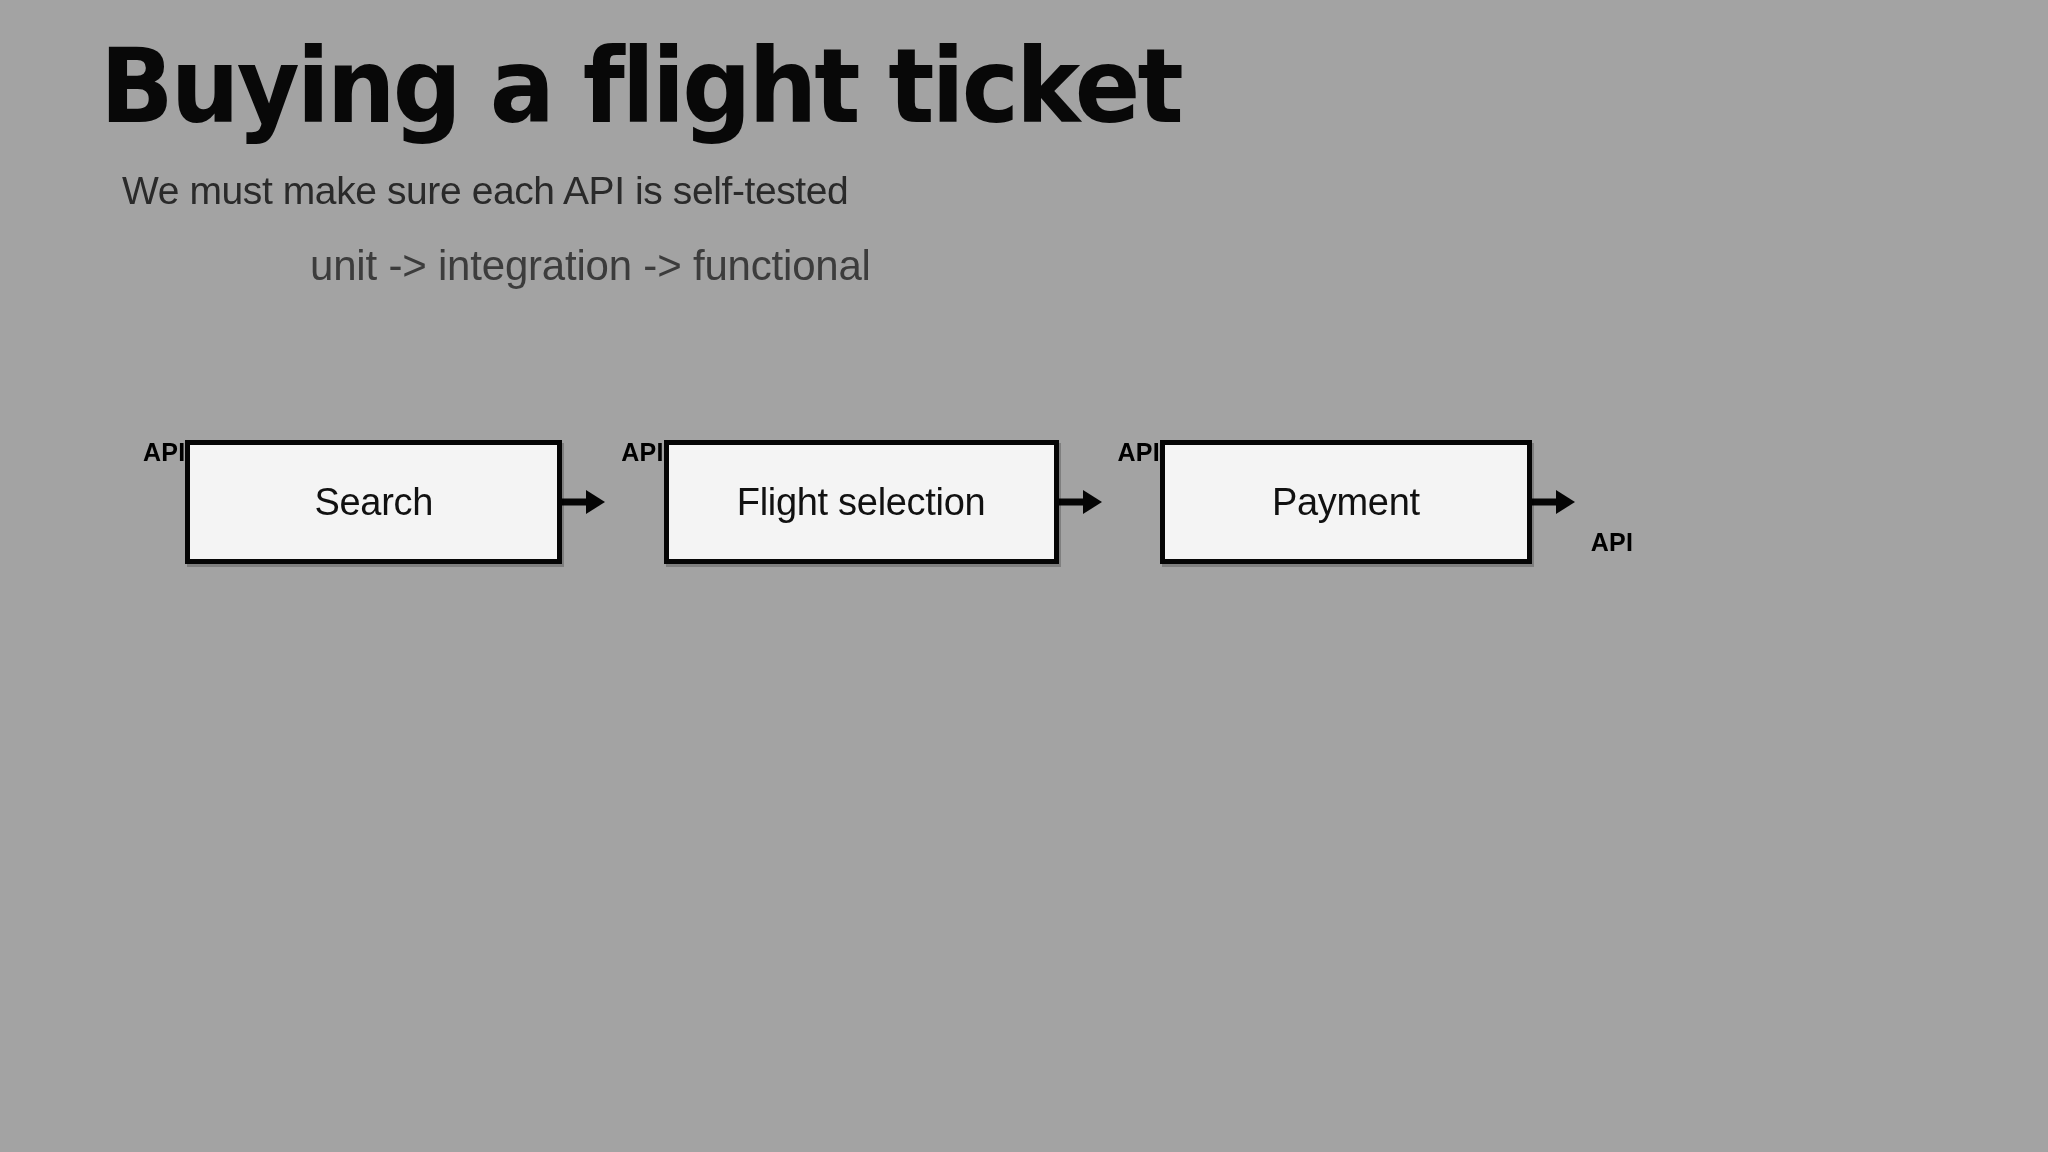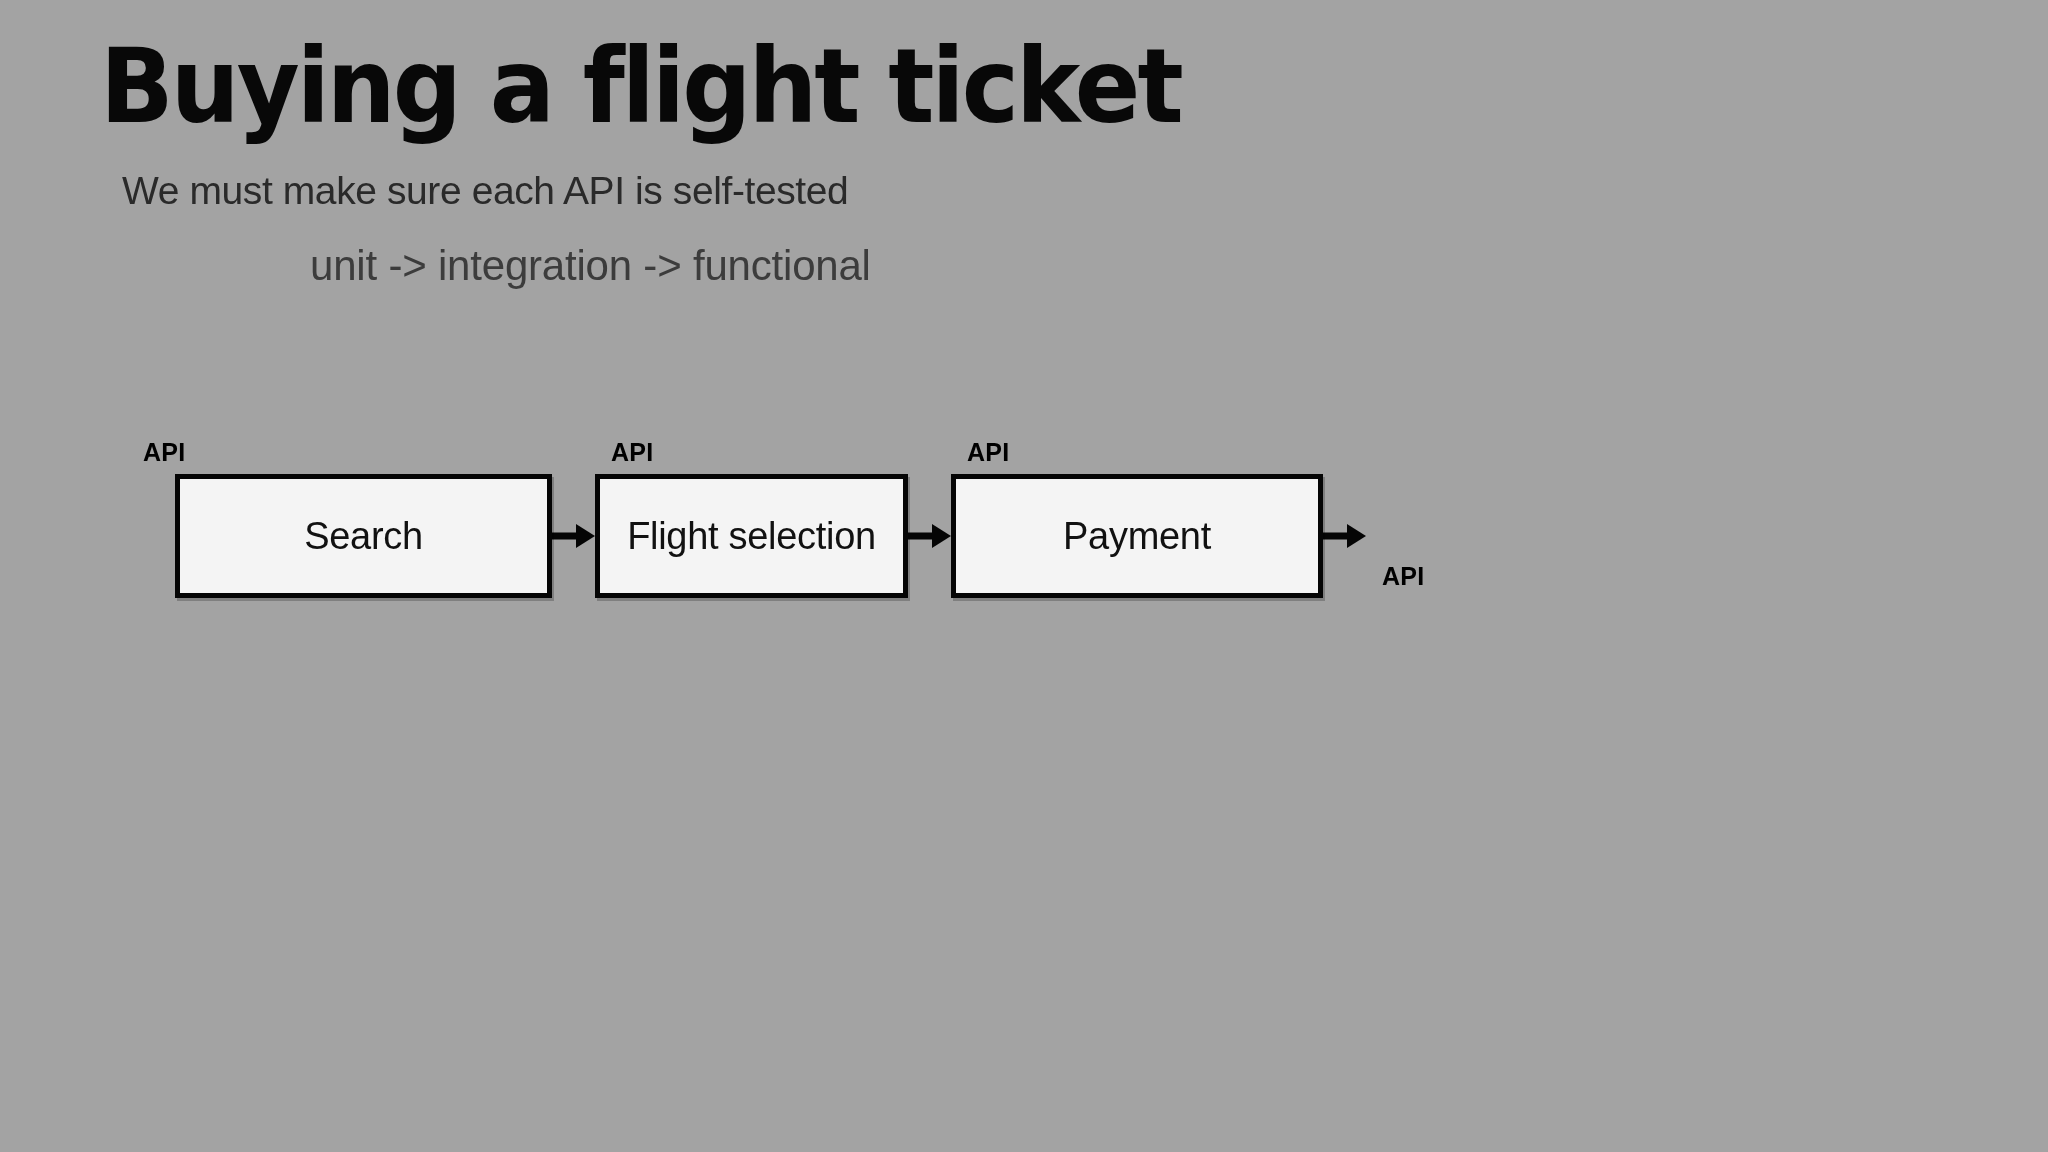--- a/index.html
+++ b/index.html
@@ -70,21 +70,21 @@
     left: 127px;
     top: 440px;
     display: flex;
     flex-direction: row;
     align-items: flex-end;
   }
 
   .stage {
     position: relative;
     display: flex;
-    flex-direction: column;
+    flex-direction: row;
     align-items: flex-start;
   }
 
   .stage-tag {
     font-family: "Liberation Sans", sans-serif;
     font-weight: 700;
     font-size: 25px;
     letter-spacing: 0.2px;
     color: #000000;
     line-height: 1;
@@ -106,22 +106,22 @@
   .stage-box-label {
     font-family: "Liberation Sans", sans-serif;
     font-weight: 400;
     font-size: 38px;
     letter-spacing: -0.3px;
     color: #111111;
     white-space: nowrap;
   }
 
   
-  .w-search       { width: 377px; margin-left: 48px; }
-  .w-flight       { width: 313px; }
+  .w-search       { width: 377px; }
+  .w-flight       { width: 395px; }
   .w-payment      { width: 372px; }
   .w-confirmation { width: 377px; }
 
   
   .connector {
     width: 43px;
     height: 124px;
     display: flex;
     align-items: center;
     justify-content: center;

